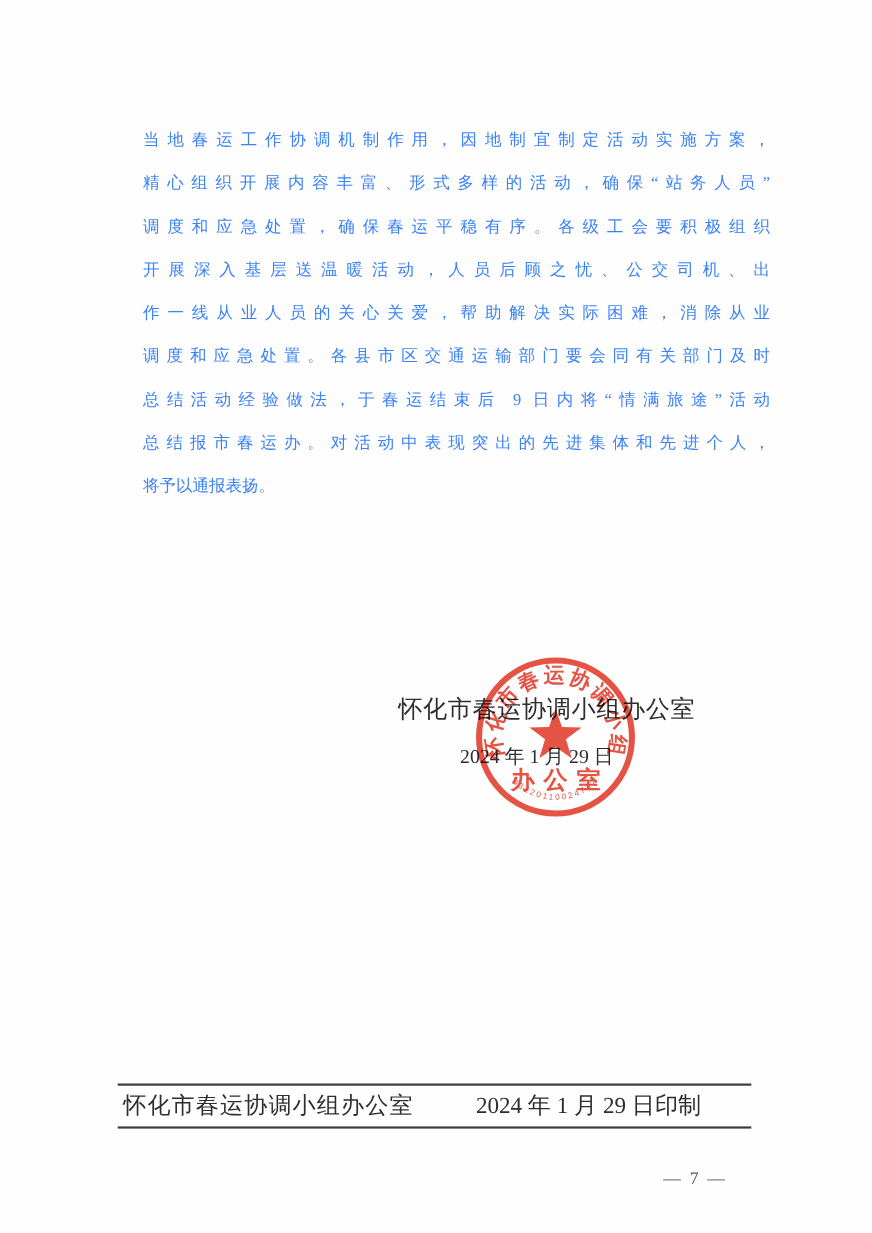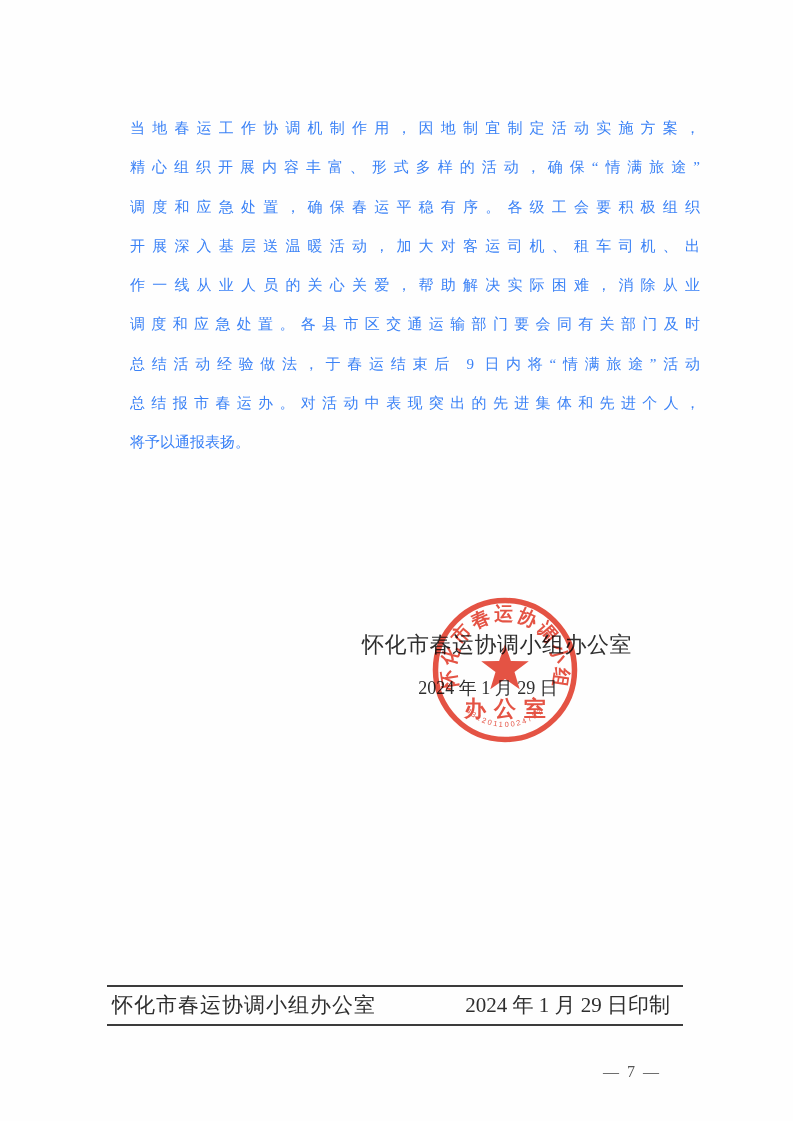--- a/index.html
+++ b/index.html
@@ -74,43 +74,43 @@
   .footer-org {
     position: absolute;
     left: 112px; top: 992px;
     font-size: 21px; line-height: 26px;
     color: #2e2e2e;
     letter-spacing: 1px;
   }
   .footer-date {
     position: absolute;
     left: 400px; top: 992px; width: 270px;
-    text-align: right;
+    text-align: center;
     font-size: 21px; line-height: 26px;
     color: #2e2e2e;
   }
   .page-number {
     position: absolute;
     left: 592px; top: 1061px; width: 80px;
     text-align: center;
     font-size: 16px; line-height: 22px;
     color: #555555;
     letter-spacing: 2px;
   }
 </style>
 </head>
 <body>
 
 <div class="page">
 
   <div class="body-text">
     <div class="body-line">当地春运工作协调机制作用，因地制宜制定活动实施方案，</div>
-    <div class="body-line">精心组织开展内容丰富、形式多样的活动，确保“情满旅途”</div>
+    <div class="body-line">精心组织开展内容丰富、形式多样的活动，确保“站务人员”</div>
     <div class="body-line">调度和应急处置，确保春运平稳有序。各级工会要积极组织</div>
-    <div class="body-line">开展深入基层送温暖活动，加大对客运司机、租车司机、出</div>
+    <div class="body-line">开展深入基层送温暖活动，人员后顾之忧、公交司机、出</div>
     <div class="body-line">作一线从业人员的关心关爱，帮助解决实际困难，消除从业</div>
     <div class="body-line">调度和应急处置。各县市区交通运输部门要会同有关部门及时</div>
     <div class="body-line">总结活动经验做法，于春运结束后 9 日内将“情满旅途”活动</div>
     <div class="body-line">总结报市春运办。对活动中表现突出的先进集体和先进个人，</div>
     <div class="body-line last">将予以通报表扬。</div>
   </div>
 
   <div class="sig-org">怀化市春运协调小组办公室</div>
   <div class="sig-date">2024 年 1 月 29 日</div>
 

